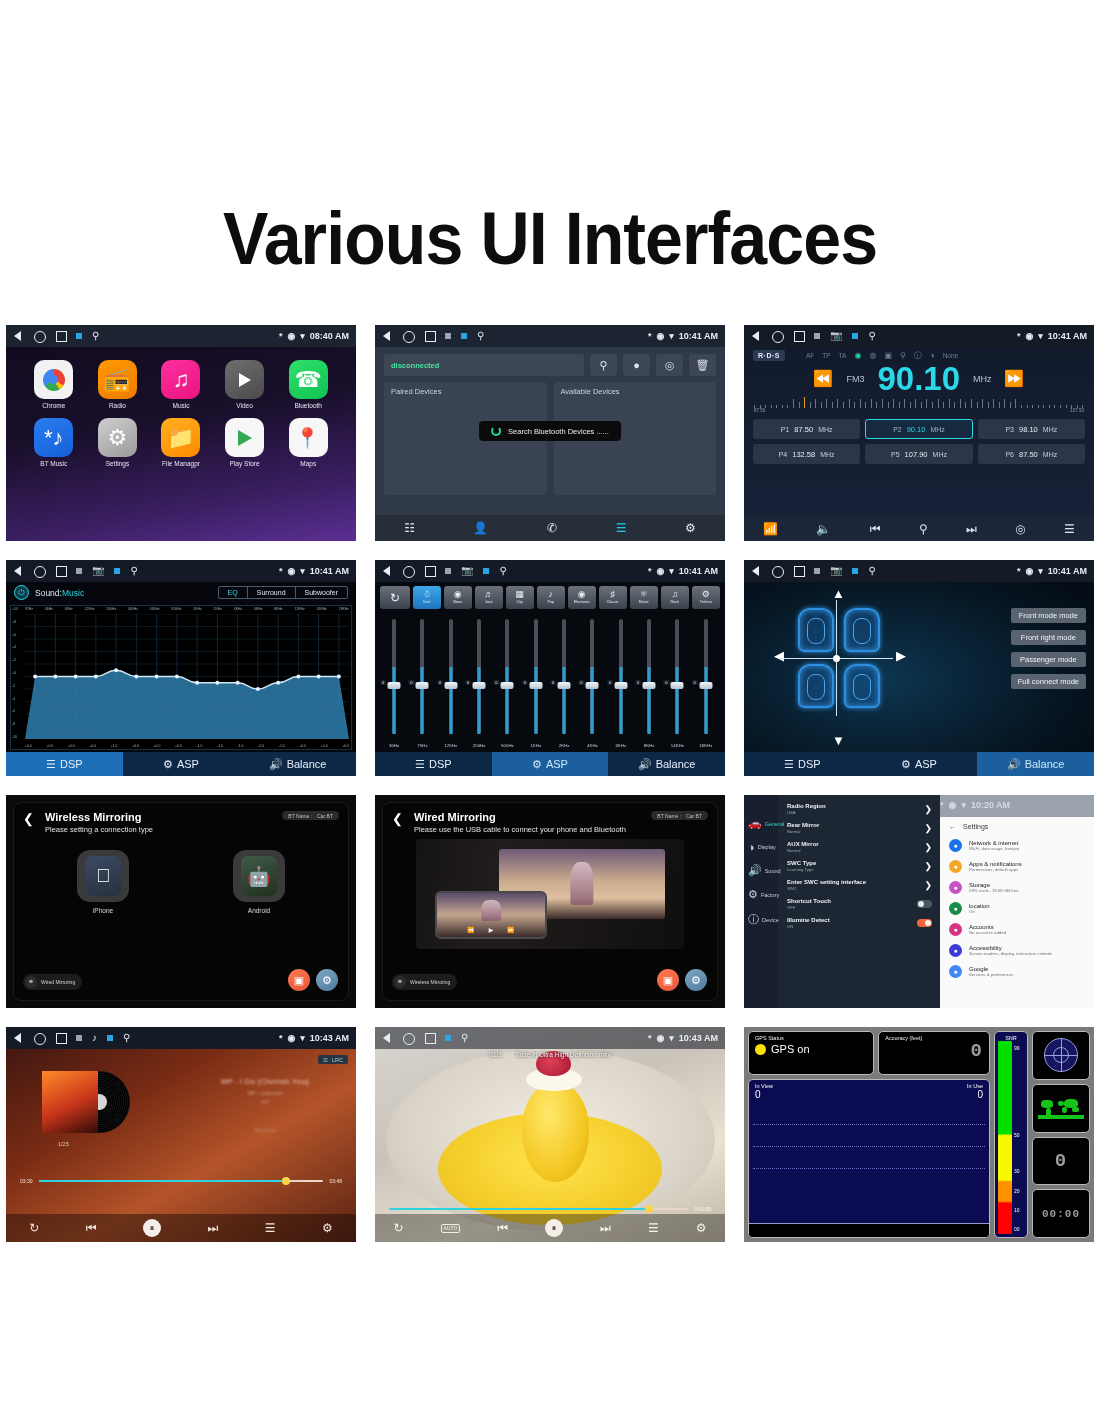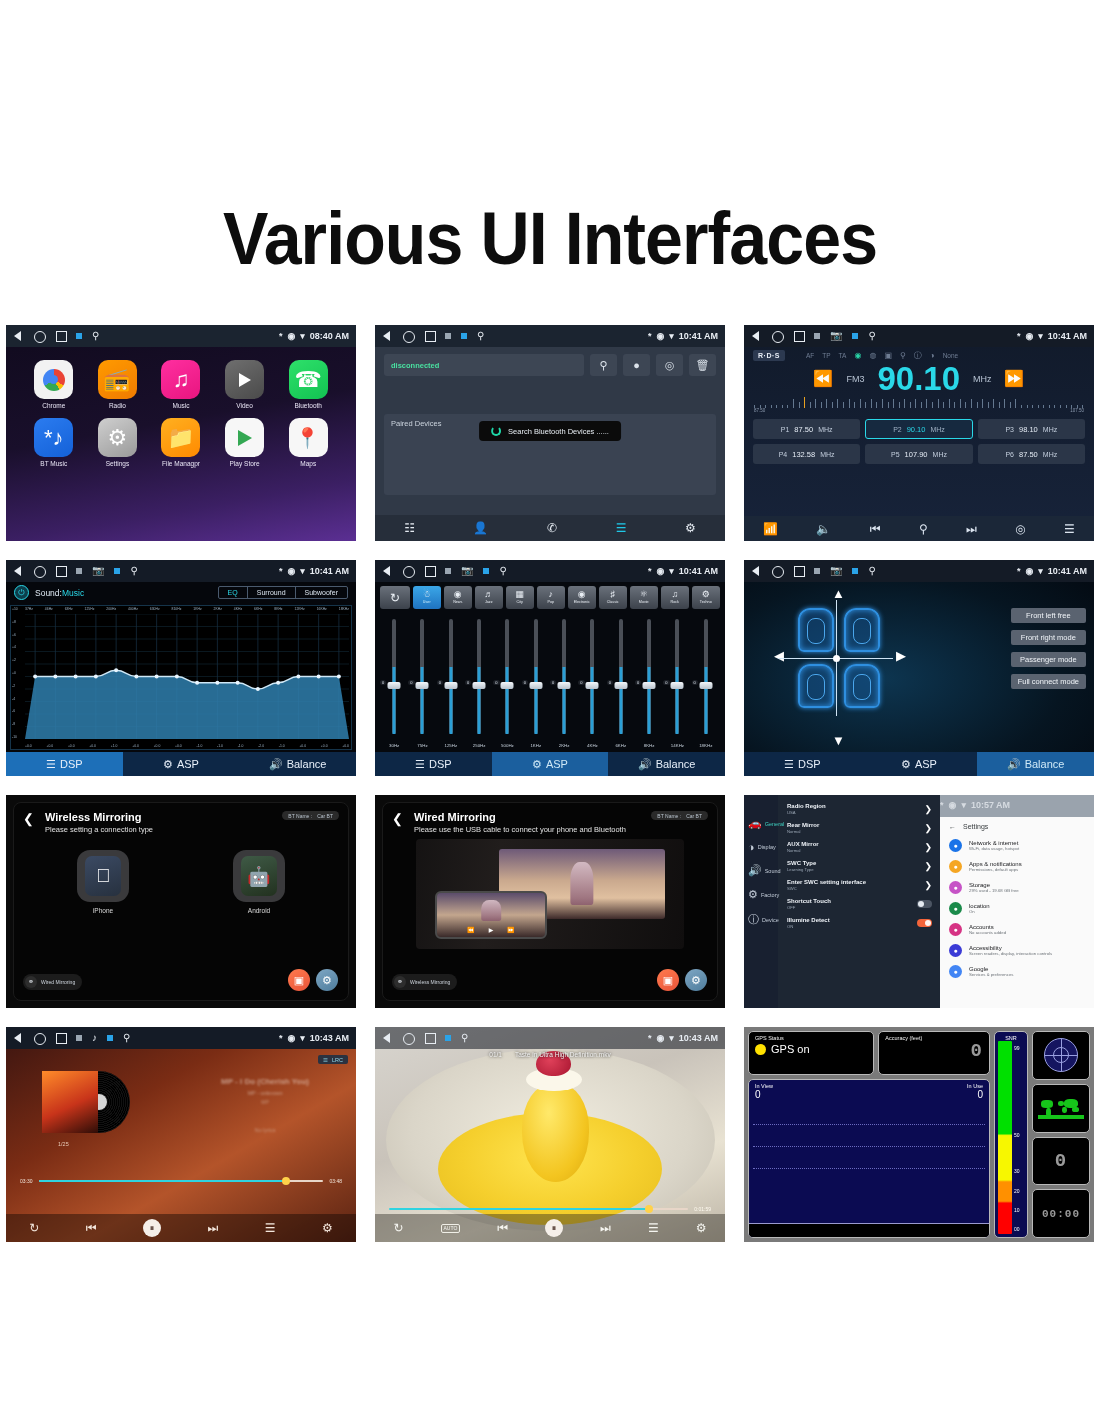--- a/index.html
+++ b/index.html
@@ -67,21 +67,21 @@
   .tri{width:0;height:0;border-style:solid;border-width:7px 0 7px 12px;border-color:transparent transparent transparent #fff;}
   .playtri{width:0;height:0;border-style:solid;border-width:8px 0 8px 14px;border-color:transparent transparent transparent #34a853;}
 
   
   .bt{height:100%;background:#303947;display:flex;flex-direction:column;}
   .bt-body{flex:1;padding:7px 9px 0 9px;}
   .bt-row1{display:flex;gap:6px;}
   .bt-field{flex:1;height:22px;background:#3d4654;border-radius:3px;display:flex;align-items:center;padding:0 7px;font-size:7.5px;color:#49e0a0;font-weight:bold;}
   .bt-btn{width:27px;height:22px;background:#3d4654;border-radius:3px;display:flex;align-items:center;justify-content:center;color:#dbe2ea;font-size:11px;}
   .bt-lists{display:flex;gap:7px;margin-top:6px;height:113px;}
-  .bt-list{flex:1;background:#3a4352;border-radius:3px;padding:5px 7px;font-size:7.5px;color:#ccd4de;margin-top:32px;}
+  .bt-list{flex:1;background:#3a4352;border-radius:3px;padding:5px 7px;font-size:7.5px;color:#ccd4de;}
   .bt-toast{position:absolute;left:50%;top:96px;transform:translateX(-50%);background:#0b0b0b;border-radius:4px;padding:5px 12px;display:flex;align-items:center;gap:7px;font-size:7.5px;color:#e7edf3;white-space:nowrap;}
   .spin{width:10px;height:10px;border:2px solid #1fd6a8;border-top-color:transparent;border-radius:50%;}
   .bt-tabs{height:26px;background:#262e3a;display:flex;align-items:center;justify-content:space-around;color:#e4eaf1;font-size:12px;}
   .bt-tabs .on{color:#1fc8e8;}
 
   
   .radio{height:100%;background:linear-gradient(180deg,#111a2a,#17233a);display:flex;flex-direction:column;}
   .rds-row{display:flex;align-items:center;padding:3px 9px 0 9px;gap:7px;}
   .rds-badge{background:#2c3950;color:#e7edf6;font-size:7px;font-weight:bold;padding:2px 5px;border-radius:2px;letter-spacing:.5px;}
   .rds-ic{display:flex;gap:8px;margin-left:14px;font-size:6.5px;color:#6f7d93;align-items:center;}
@@ -381,20 +381,23 @@
           <div class="bt-row1">
             <div class="bt-field">disconnected</div>
             <div class="bt-btn">⚲</div>
             <div class="bt-btn">●</div>
             <div class="bt-btn">◎</div>
             <div class="bt-btn">🗑</div>
           </div>
           <div class="bt-lists">
             <div class="bt-list">
               <span>Paired Devices</span>
+            </div>
+            <div class="bt-list">
+              <span>Available Devices</span>
             </div>
           </div>
         </div>
         <div class="bt-toast">
           <span class="spin"></span>
           <span>Search Bluetooth Devices ......</span>
         </div>
         <div class="bt-tabs">
           <span>☷</span>
           <span>👤</span>
@@ -894,21 +897,21 @@
           <div class="seatbox">
             <div class="seat" style="left:0;top:0;"></div>
             <div class="seat" style="left:46px;top:0;"></div>
             <div class="seat" style="left:0;top:56px;"></div>
             <div class="seat" style="left:46px;top:56px;"></div>
           </div>
           <div class="cross-h"></div>
           <div class="cross-v"></div>
           <div class="cross-c"></div>
           <div class="modes">
-            <div class="mode">Front left free</div>
+            <div class="mode">Front mode mode</div>
             <div class="mode">Front right mode</div>
             <div class="mode">Passenger mode</div>
             <div class="mode">Full connect mode</div>
           </div>
         </div>
         <div class="snd-tabs">
           <div class="snd-tab">
               <span>☰</span>
               <span>DSP</span>
             </div>
@@ -1071,21 +1074,21 @@
                 <span class="tgl on"></span>
               </div>
             </div>
         </div>
         <div class="set-right">
           <div class="sr-top">
             <div class="sb-right" style="padding-right:6px;padding-top:5px;color:#d6dbe1;">
               <span>*</span>
               <span>◉</span>
               <span>▾</span>
-              <span>10:57 AM</span>
+              <span>10:20 AM</span>
             </div>
           </div>
           <div class="sr-head">
             <span>←</span>
             <span>Settings</span>
           </div>
           <div id="sr-list">
               <div class="sr-item">
                 <span class="sr-ic" style="background:#1a73e8">●</span>
                 <span>

